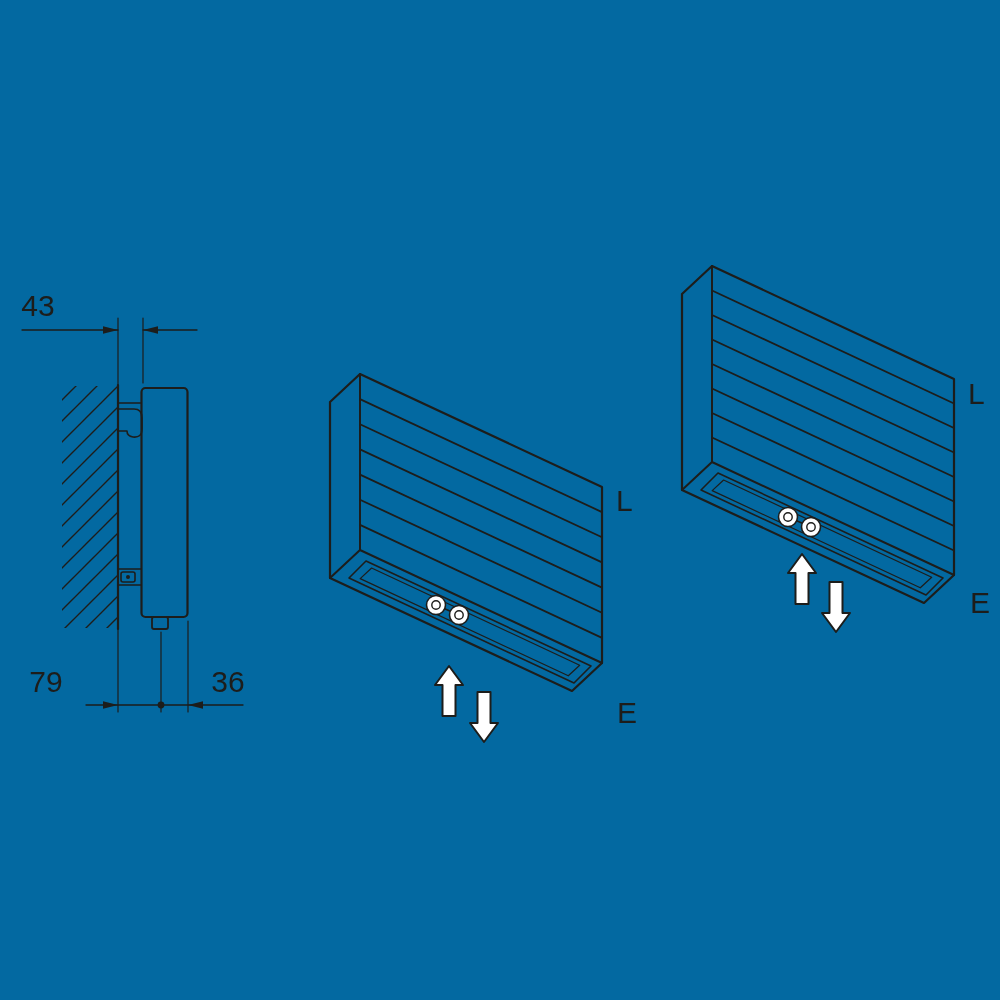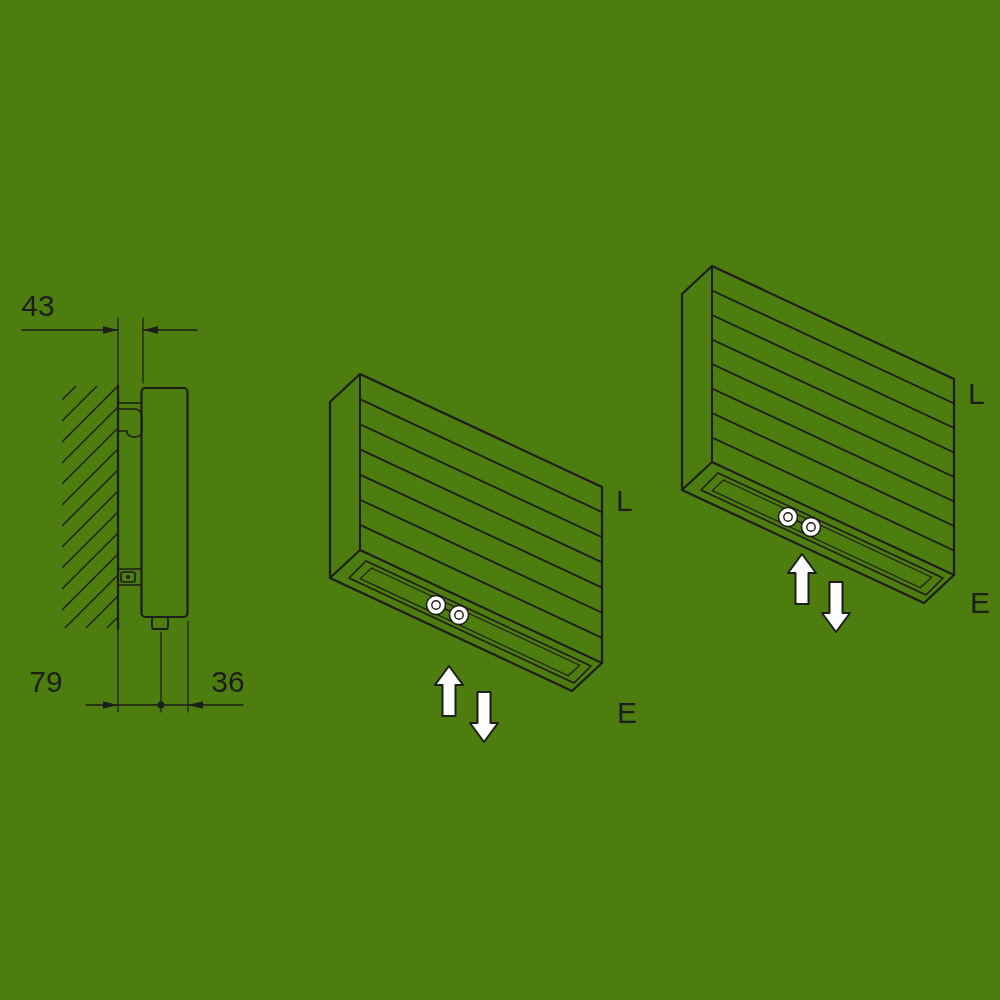--- a/index.html
+++ b/index.html
@@ -7,21 +7,21 @@
     padding: 0;
     width: 1000px;
     height: 1000px;
     background: #ffffff;
     overflow: hidden;
   }
   .canvas {
     position: relative;
     width: 1000px;
     height: 1000px;
-    background: #4d7c0f;
+    background: #0369a1;
   }
   svg { display: block; }
   text {
     font-family: "Liberation Sans", "DejaVu Sans", sans-serif;
     fill: #1d1d1b;
     stroke: none;
   }
 </style>
 </head>
 <body>

